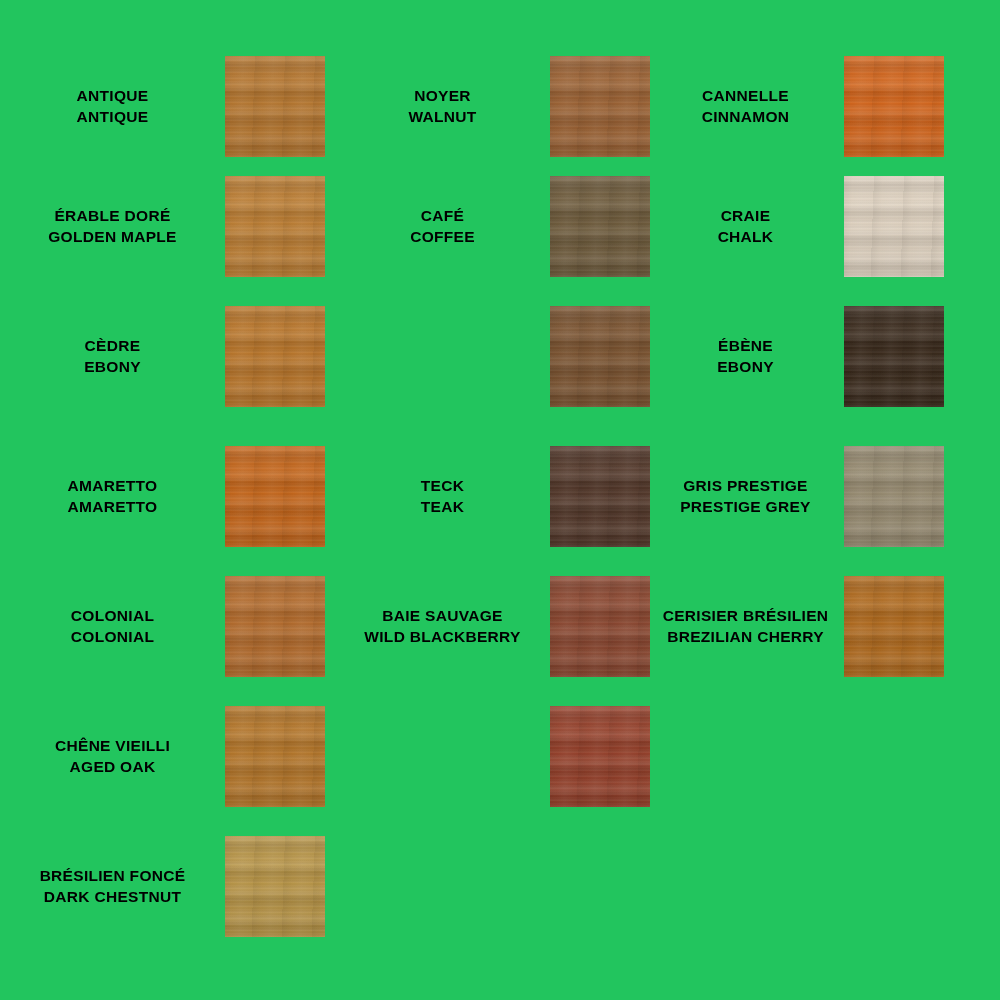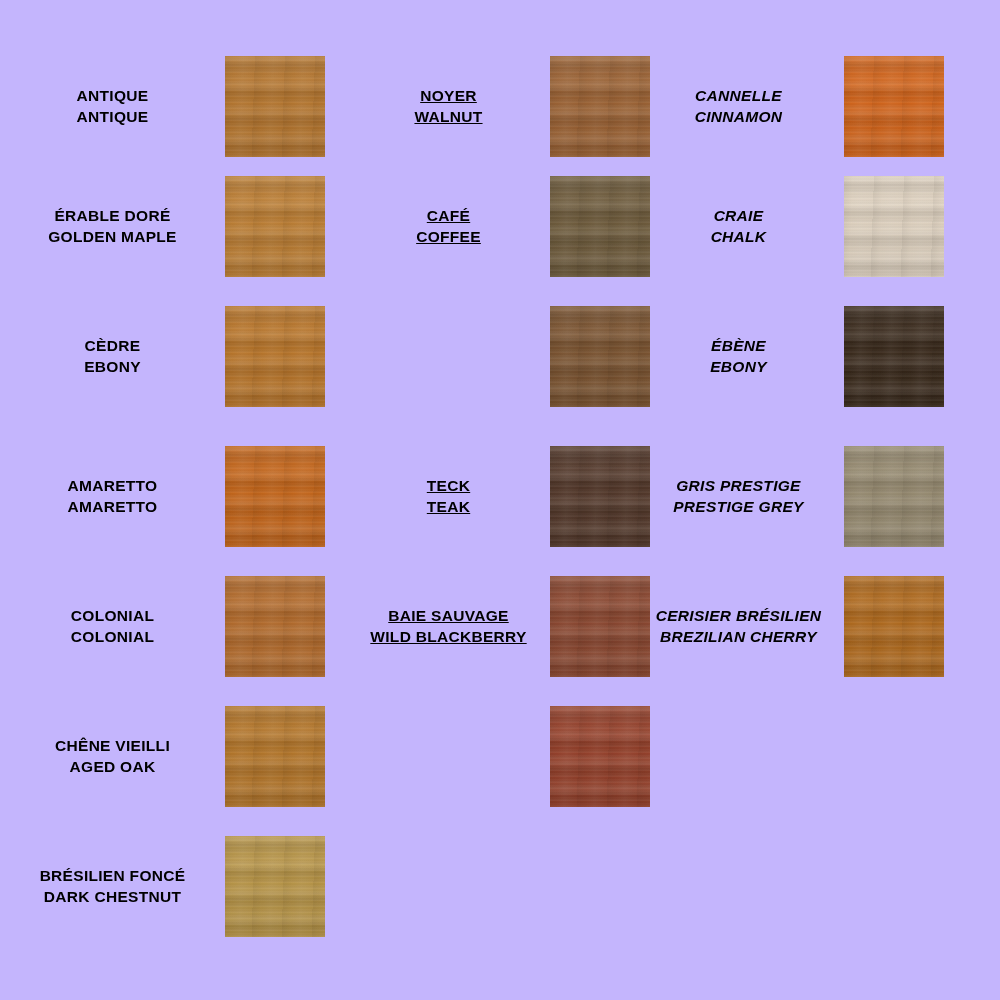--- a/index.html
+++ b/index.html
@@ -12,21 +12,21 @@
     width: 1000px;
     height: 1000px;
     overflow: hidden;
     font-family: "Liberation Sans", sans-serif;
   }
 
   #chart {
     position: relative;
     width: 1000px;
     height: 1000px;
-    background: #c4b5fd;
+    background: #22c55e;
   }
 
   
   .row {
     position: absolute;
     left: 0;
     width: 1000px;
     height: 101px;
   }
 
@@ -51,22 +51,22 @@
     justify-content: center;
     text-align: center;
     font-weight: bold;
     font-size: 15.5px;
     line-height: 1.33;
     letter-spacing: 0.3px;
     color: #000000;
     white-space: nowrap;
   }
   .col0 .label { left: 0;   width: 225px; }
-  .col1 .label { left: 12px;   width: 223px; text-decoration: underline; }
-  .col2 .label { left: 4px;   width: 219px; font-style: italic; }
+  .col1 .label { left: 6px;   width: 223px; }
+  .col2 .label { left: 11px;   width: 219px; }
 
   .label .fr, .label .en { display: block; }
 
   
   .swatch {
     position: absolute;
     top: 0;
     width: 100px;
     height: 101px;
     overflow: hidden;

